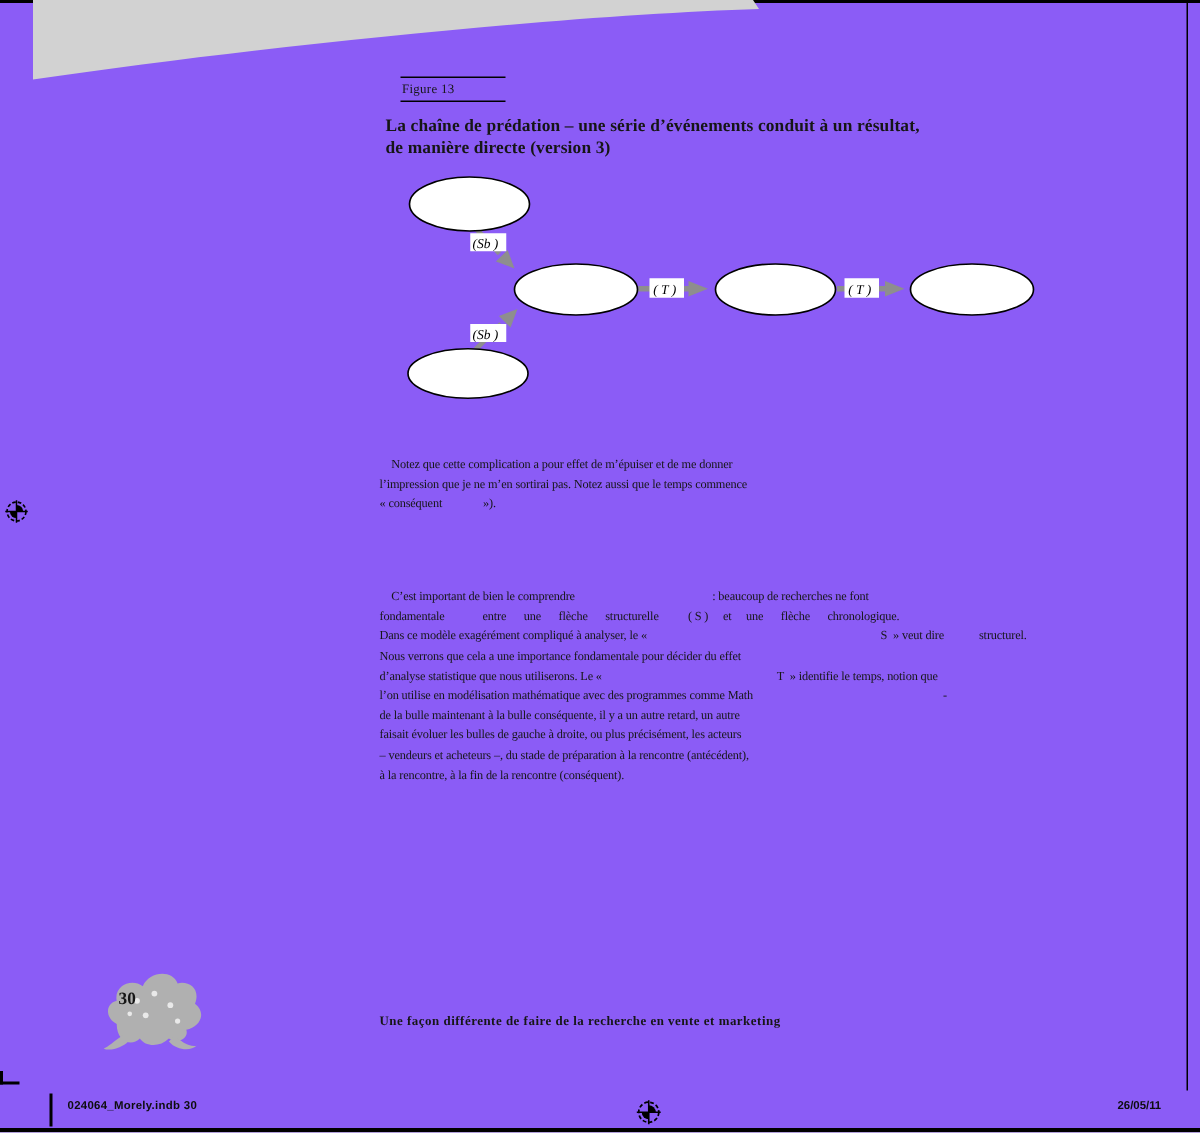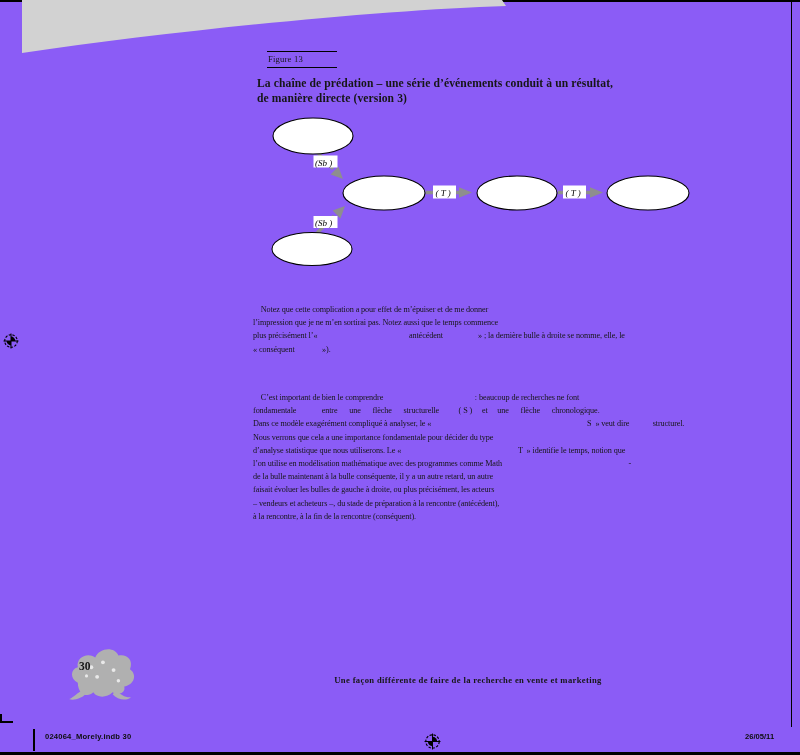--- a/index.html
+++ b/index.html
@@ -12,21 +12,21 @@
             font-size:8.6px;padding:2px 0 2.5px 1px;letter-spacing:.2px;}
   .figtitle{position:absolute;left:257px;top:76px;width:430px;font-weight:bold;
             font-size:11.6px;line-height:15px;letter-spacing:.1px;}
   .diagram-svg{position:absolute;left:0;top:0;}
   .para{position:absolute;left:253px;}
   .bl{white-space:pre;font-size:8.2px;line-height:13.2px;letter-spacing:-0.1px;}
   #para1{top:303px;}
   #para2{top:391px;}
   .pagenum{position:absolute;left:59px;top:660px;font-weight:bold;font-size:11.5px;z-index:3;margin-left:20px;}
   .frog{position:absolute;left:62px;top:644px;z-index:2;}
-  .runtitle{position:absolute;left:253px;top:675px;width:430px;text-align:center;
+  .runtitle{position:absolute;left:253px;top:675px;width:430px;text-align:left;
             font-weight:bold;font-size:8.6px;letter-spacing:.35px;}
   .regmark{position:absolute;}
   .strip-file{position:absolute;left:45px;top:732px;font-family:"Liberation Sans",sans-serif;
               font-size:7.6px;font-weight:bold;letter-spacing:.2px;color:#0d0d0d;}
   .strip-date{position:absolute;left:745px;top:732px;font-family:"Liberation Sans",sans-serif;
               font-size:7.6px;font-weight:bold;color:#0d0d0d;}
   svg text.conn{font-family:"Liberation Serif",serif;font-style:italic;font-size:9px;fill:#000;}
 </style>
 </head>
 <body>
@@ -78,29 +78,28 @@
     <text class="conn" x="315" y="226">(Sb )</text>
     <rect x="433" y="185.5" width="23" height="13" fill="#fff"></rect>
     <text class="conn" x="435.5" y="196">( T )</text>
     <rect x="563" y="185.5" width="23" height="13" fill="#fff"></rect>
     <text class="conn" x="565.5" y="196">( T )</text>
   </svg>
 
   <div class="para" id="para1">
     <div class="bl">    Notez que cette complication a pour effet de m’épuiser et de me donner</div>
     <div class="bl">l’impression que je ne m’en sortirai pas. Notez aussi que le temps commence</div>
-    <div class="bl">plus précisément l’«                                               antécédent                  » ; la dernière bulle à droite se nomme, elle, le</div>
     <div class="bl">« conséquent              »).</div>
   </div>
 
   <div class="para" id="para2">
     <div class="bl">    C’est important de bien le comprendre                                               : beaucoup de recherches ne font</div>
     <div class="bl">fondamentale             entre      une      flèche      structurelle          ( S )     et     une      flèche      chronologique.</div>
     <div class="bl">Dans ce modèle exagérément compliqué à analyser, le «                                                                                S  » veut dire            structurel.</div>
-    <div class="bl">Nous verrons que cela a une importance fondamentale pour décider du type</div>
+    <div class="bl">Nous verrons que cela a une importance fondamentale pour décider du effet</div>
     <div class="bl">d’analyse statistique que nous utiliserons. Le «                                                            T  » identifie le temps, notion que</div>
     <div class="bl">l’on utilise en modélisation mathématique avec des programmes comme Math                                                                 -</div>
     <div class="bl">de la bulle maintenant à la bulle conséquente, il y a un autre retard, un autre</div>
     <div class="bl">faisait évoluer les bulles de gauche à droite, ou plus précisément, les acteurs</div>
     <div class="bl">– vendeurs et acheteurs –, du stade de préparation à la rencontre (antécédent),</div>
     <div class="bl">à la rencontre, à la fin de la rencontre (conséquent).</div>
   </div>
 
   <svg class="frog" width="78" height="58" viewBox="0 0 80 60">
     <path fill="#b0b0b0" d="M16,40 C8,36 8,26 16,24 C14,14 26,8 34,14 C38,4 54,2 58,12 C66,10 74,16 70,26 C78,32 74,42 64,44 C66,50 58,54 52,50 C46,56 36,56 32,50 C26,56 16,52 16,40 Z"></path>

